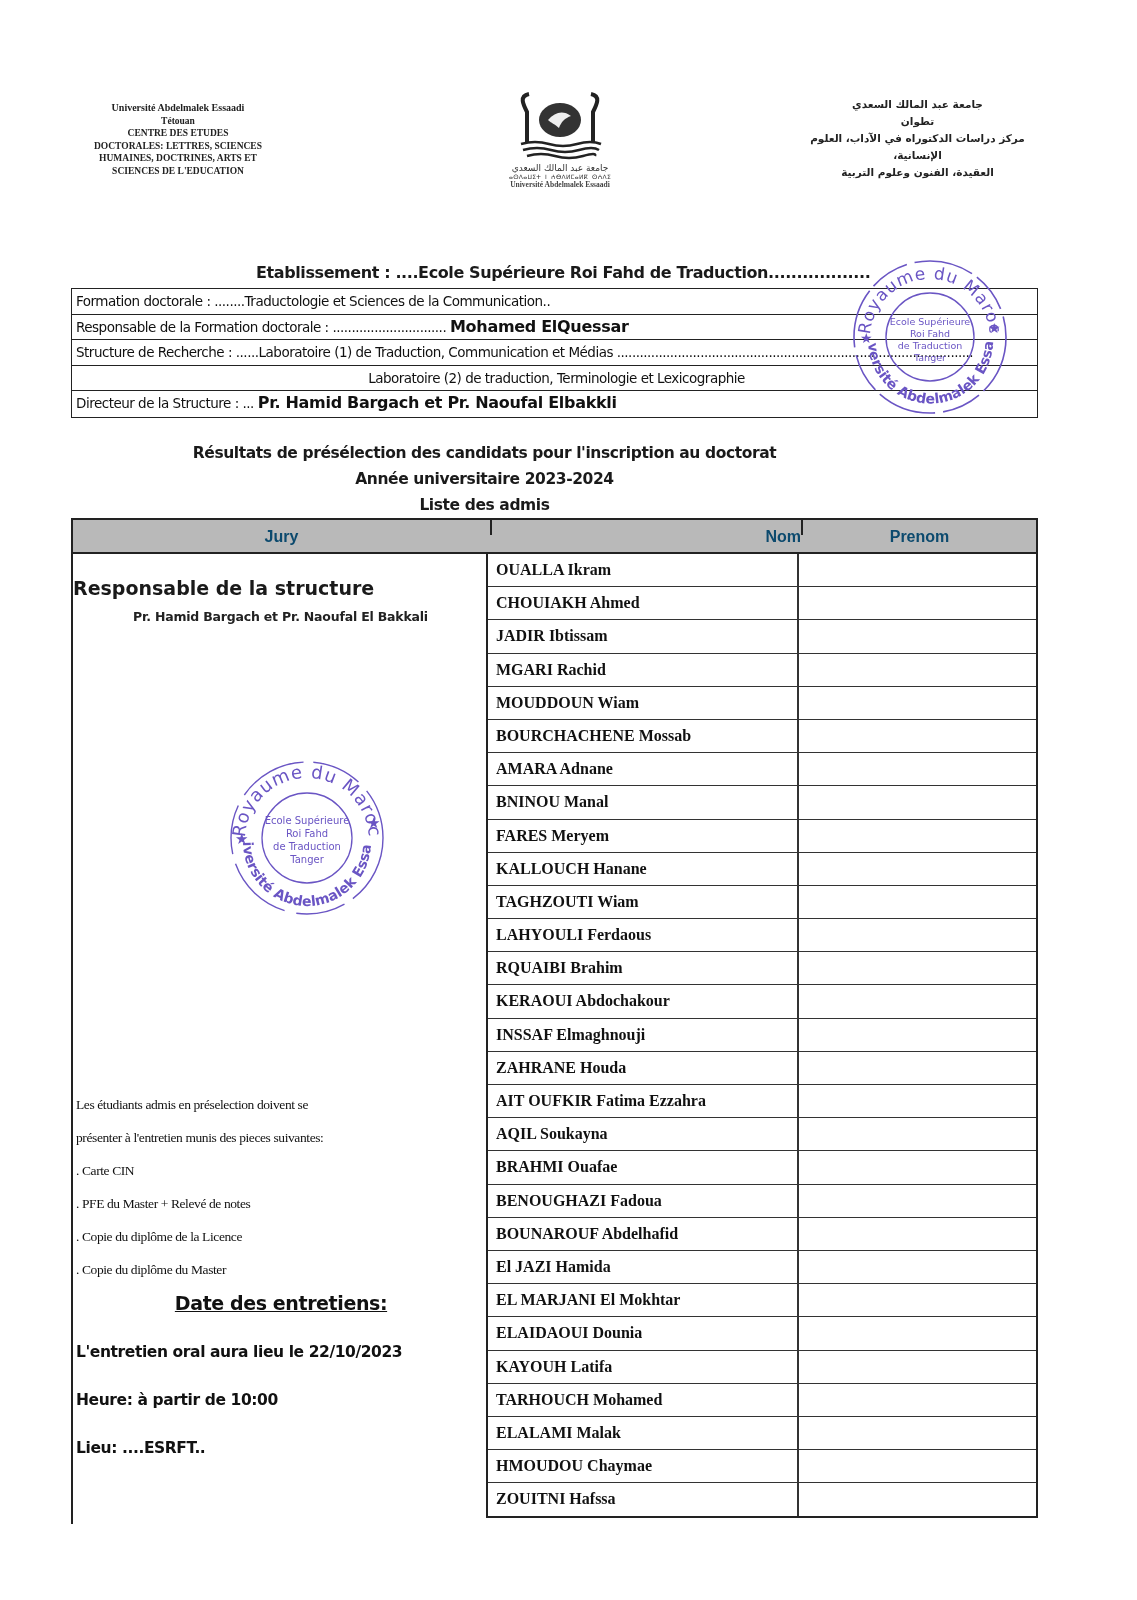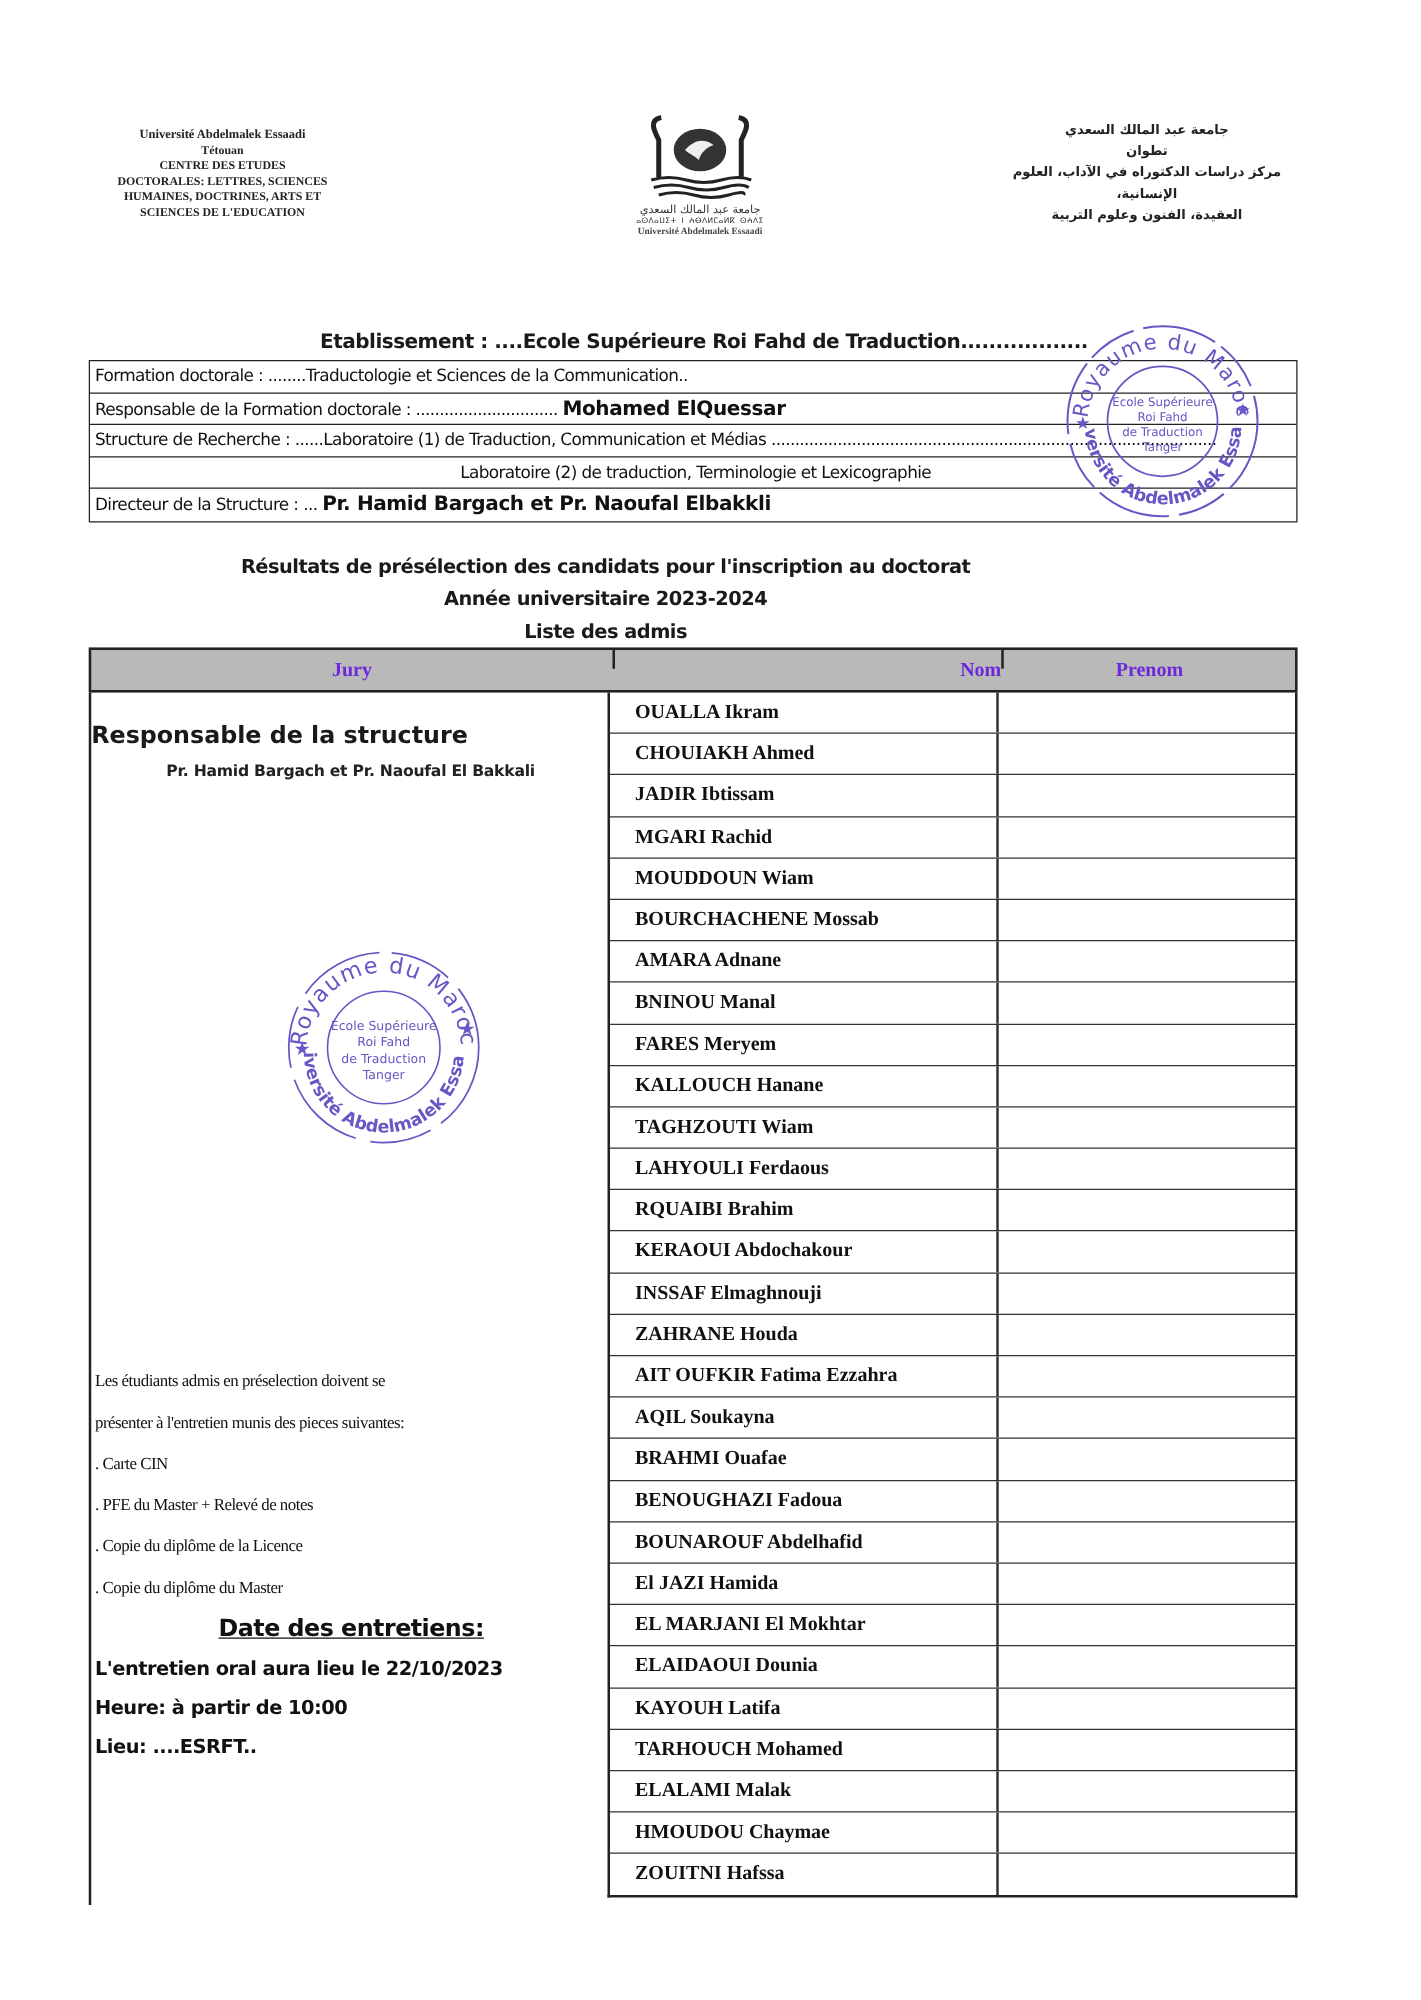--- a/index.html
+++ b/index.html
@@ -38,37 +38,37 @@
   .info-row.center { text-align: center; }
 
   .stamp { position: absolute; border-radius: 50%; color: #6a55c4; }
   .stamp svg { display: block; }
 
   .titles { position: absolute; left: 0; width: 969px; top: 440px; text-align: center; font-family: "DejaVu Sans", sans-serif; font-weight: bold; font-size: 15.5px; color: #1a1a1a; letter-spacing: -0.4px; }
   .titles div { height: 26px; line-height: 26px; }
 
   .main-table { position: absolute; left: 71px; top: 518px; width: 967px; }
   .th-row { position: absolute; top: 0; left: 0; height: 36px; width: 967px; background: #b9b9b9; border: 2px solid #222; }
-  .th { position: absolute; top: 0; height: 15px; line-height: 34px; text-align: center; font-weight: bold; font-size: 16px; font-family: Liberation Serif, serif; color: #6d28d9; }
+  .th { position: absolute; top: 0; height: 15px; line-height: 34px; text-align: center; font-weight: bold; font-size: 16px; font-family: Liberation Sans, sans-serif; color: #0c4a6e; }
   .th.jury { left: 0; width: 417px; }
   .th.nom { left: 417px; width: 311px; border-left: 2px solid #222; text-align: right; }
   .th.prenom { left: 728px; width: 235px; border-left: 2px solid #222; }
 
   .jury-col { position: absolute; left: 0; top: 36px; width: 417px; height: 970px; border-left: 2px solid #222; }
   .jury-head { text-align: left; font-weight: bold; font-size: 19px; margin-top: 23px; font-family: "DejaVu Sans", sans-serif; color: #1a1a1a; }
   .jury-names { text-align: center; font-weight: bold; font-size: 12.5px; margin-top: 10px; font-family: "DejaVu Sans", sans-serif; color: #222; letter-spacing: -0.2px; }
   .notes { position: absolute; left: 3px; top: 534px; width: 410px; font-family: "DejaVu Sans", sans-serif; font-size: 13.5px; color: #111; font-weight: bold; letter-spacing: -0.4px; }
   .notes .ln { height: 33px; line-height: 33px; white-space: nowrap; font-weight: normal; font-family: Liberation Serif, serif; }
   .notes .date-title { text-align: center; font-size: 19px; text-decoration: underline; height: 34px; line-height: 34px; font-weight: bold; }
-  .notes .big { font-size: 15.5px; font-weight: bold; height: 31px; line-height: 31px; }
+  .notes .big { font-size: 15.5px; font-weight: bold; height: 31px; line-height: 31px; margin-top: 17px; }
 
   .rows { position: absolute; left: 415px; top: 36px; width: 552px; border-left: 2.5px solid #222; border-right: 2px solid #222; border-bottom: 2px solid #222; }
   .row { height: 33.2px; border-bottom: 1.6px solid #333; display: flex; }
   .row:last-child { border-bottom: none; gap: 36px; }
-  .row .nom { width: 311px; border-right: 2px solid #333; padding-left: 20px; line-height: 32px; font-family: "Liberation Serif", serif; font-weight: bold; font-size: 16px; color: #111; white-space: nowrap; }
+  .row .nom { width: 311px; border-right: 2px solid #333; padding-left: 8px; line-height: 32px; font-family: "Liberation Serif", serif; font-weight: bold; font-size: 16px; color: #111; white-space: nowrap; }
   .row .prenom { flex: 1; }
 </style>
 </head>
 <body>
 
 <div class="hdr-left">
   <div class="l1">Université Abdelmalek Essaadi</div>
   <div>Tétouan</div>
   <div>CENTRE DES ETUDES</div>
   <div>DOCTORALES: LETTRES, SCIENCES</div>

